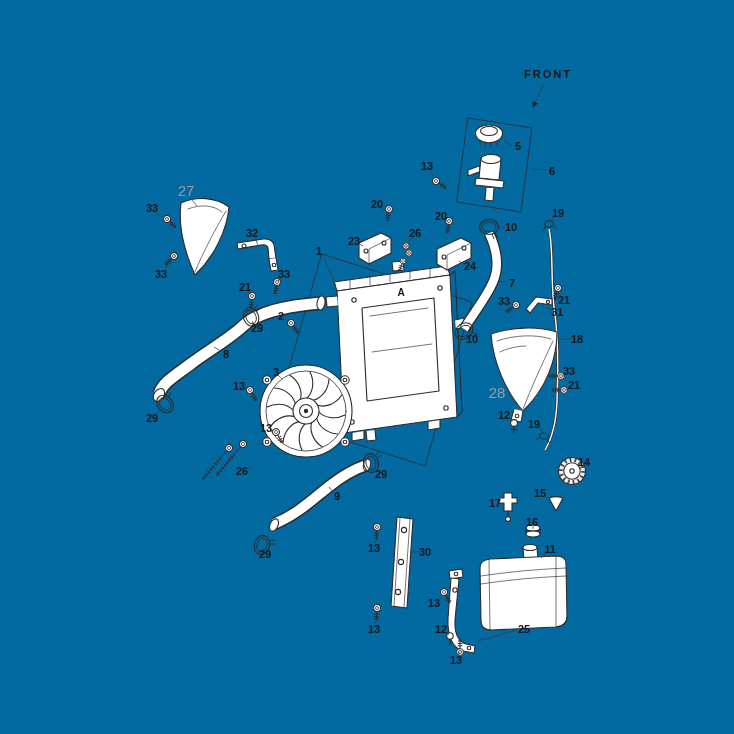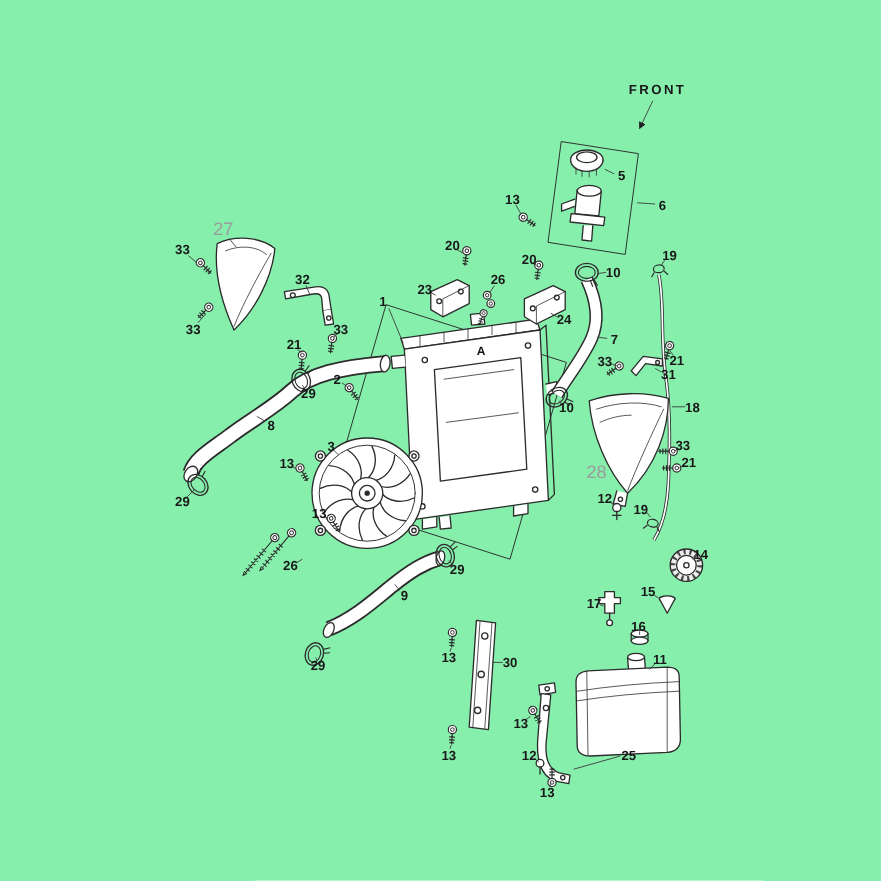--- a/index.html
+++ b/index.html
@@ -1,16 +1,16 @@
 <!DOCTYPE html>
 <html><head>
 <meta charset="utf-8">
 <style>
   html,body{margin:0;padding:0;background:#ffffff;}
-  .stage{position:relative;width:734px;height:734px;background:#86efac;overflow:hidden;}
+  .stage{position:relative;width:734px;height:734px;background:#0369a1;overflow:hidden;}
   svg{display:block;}
   .draw{stroke:#2b2b2b;stroke-width:1.1;fill:none;stroke-linejoin:round;stroke-linecap:round;}
   .thin{stroke-width:0.65;}
   .hair{stroke-width:0.8;}
   .wf{fill:#ffffff;}
   .leader{stroke:#3c3c3c;stroke-width:0.75;fill:none;}
   .lbl{font-family:"Liberation Sans","DejaVu Sans",sans-serif;font-size:11px;font-weight:600;fill:#181818;text-anchor:middle;}
   .lbl.gray{font-size:15px;fill:#9c9c9c;font-weight:400;}
   .lbl.front{font-size:11px;letter-spacing:2px;font-weight:600;}
   .lbl.detail{font-size:10px;}

